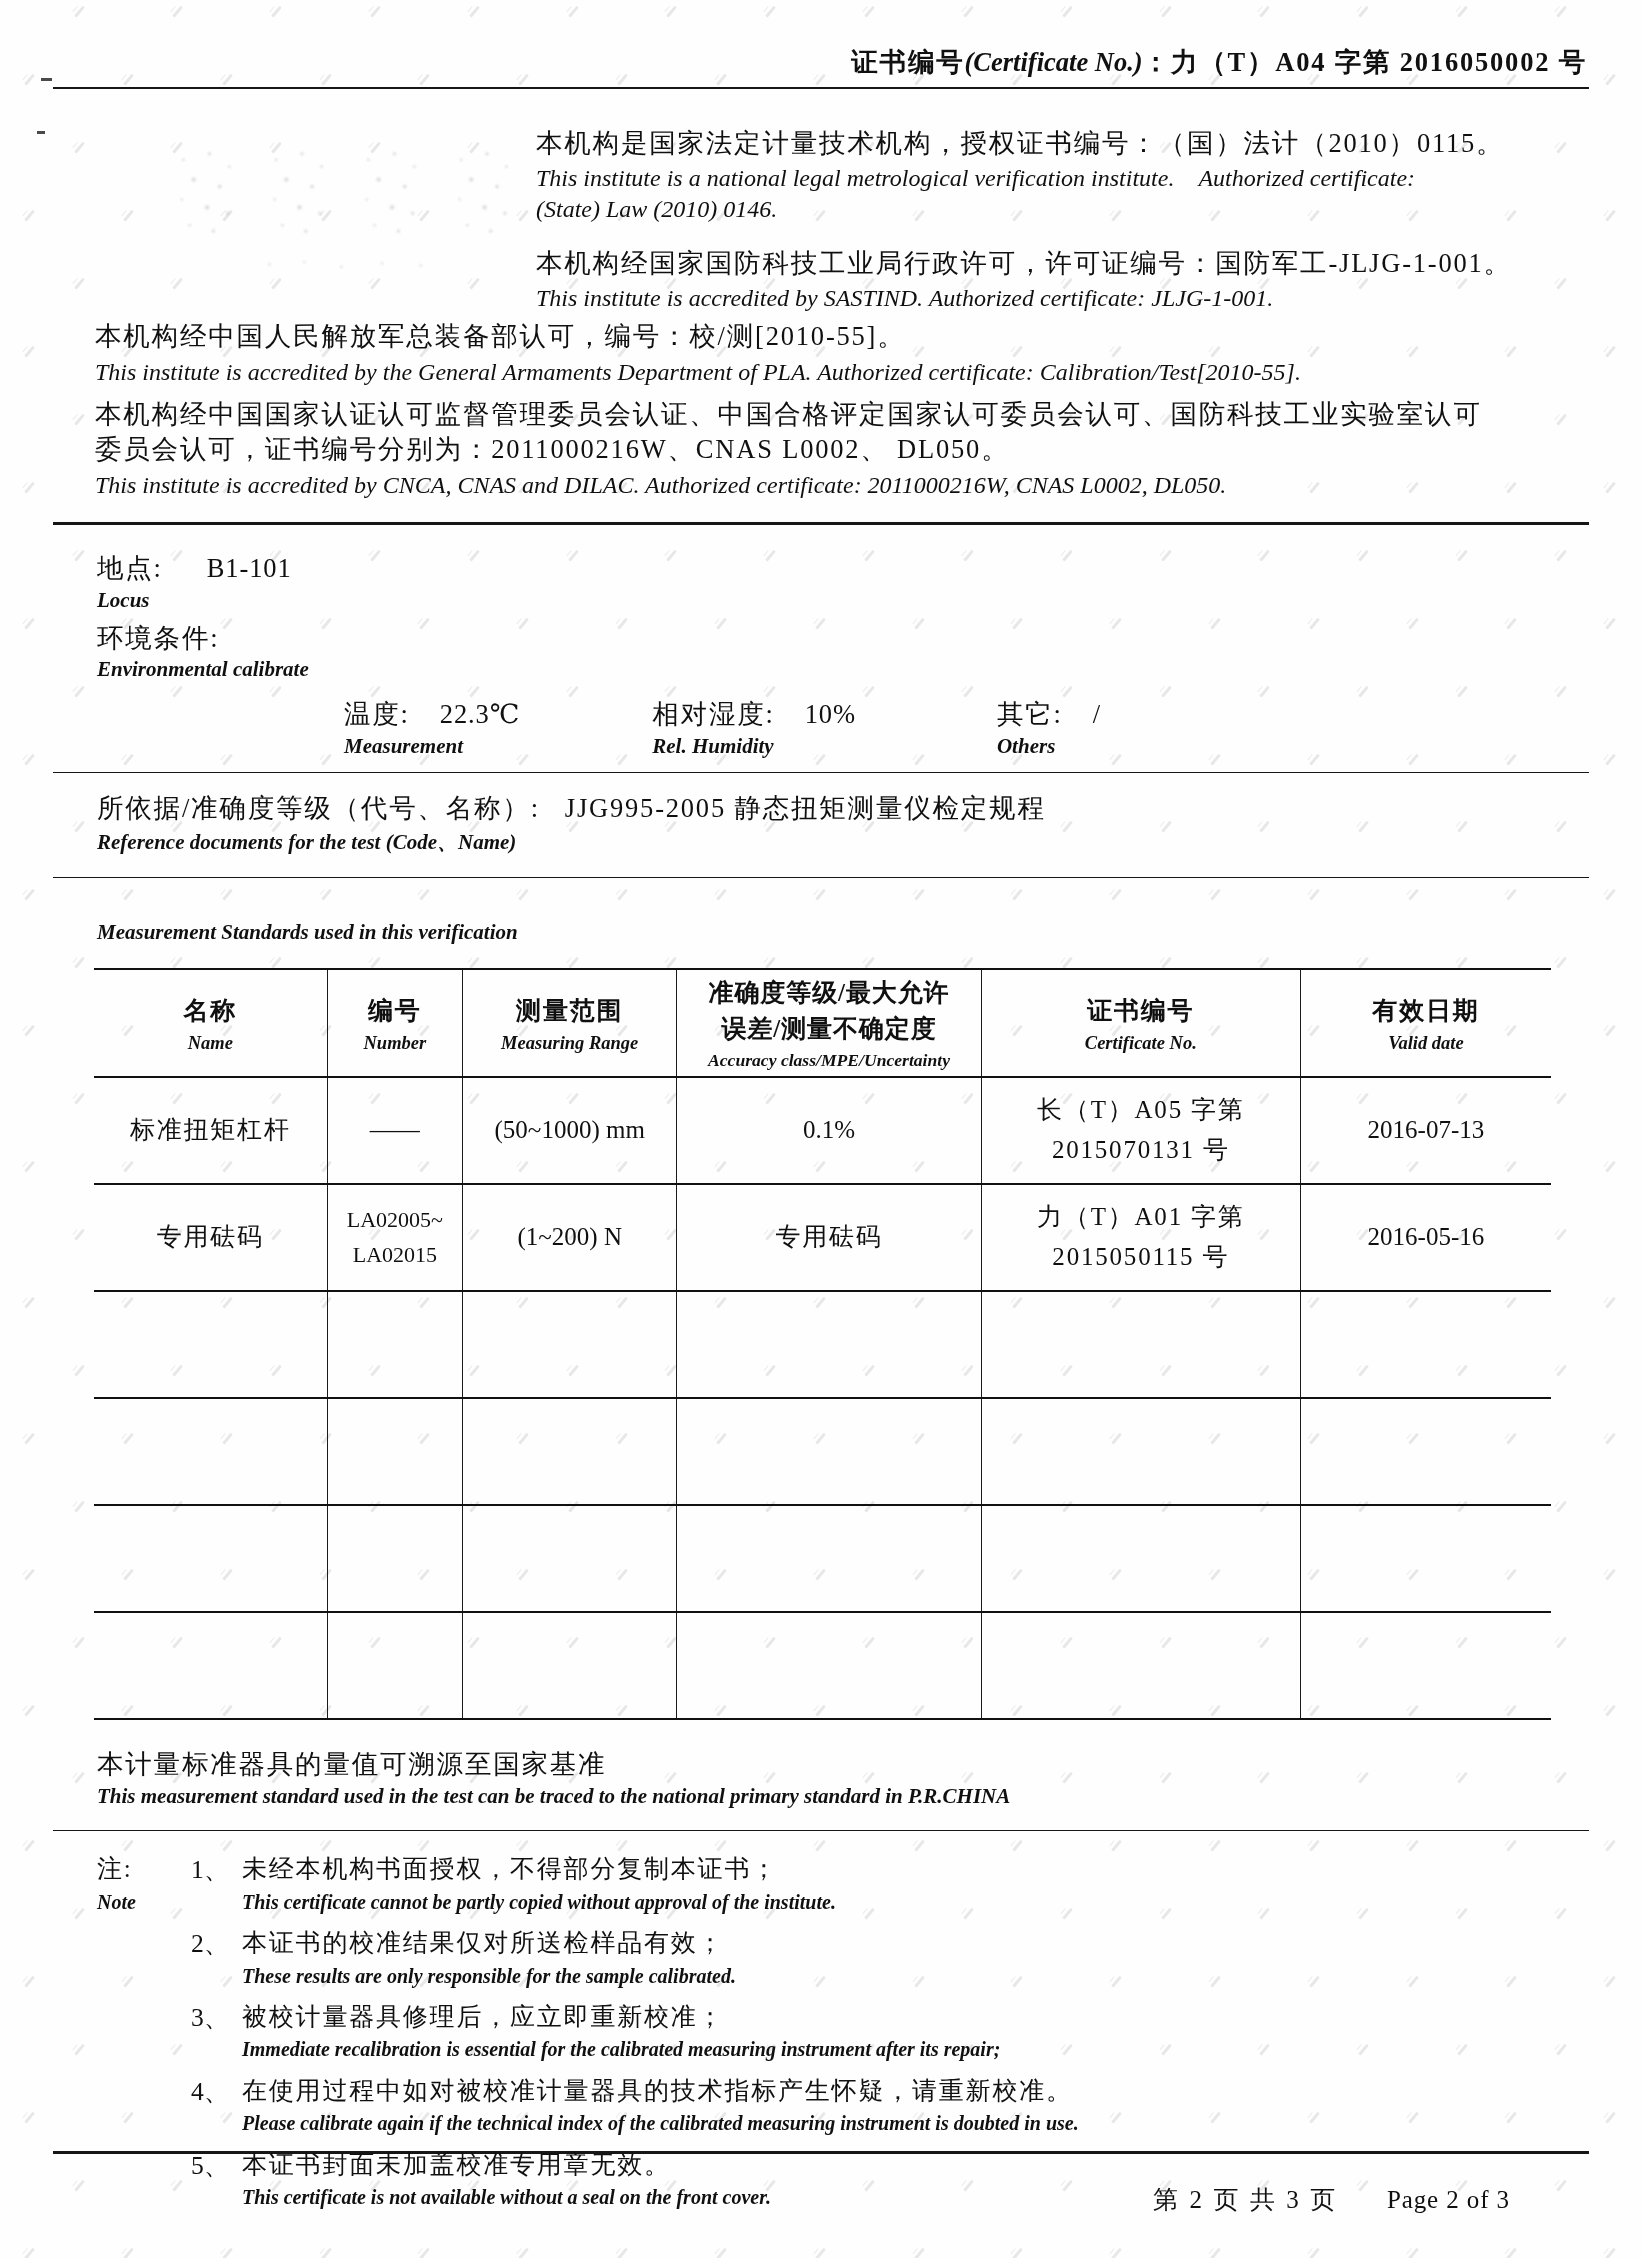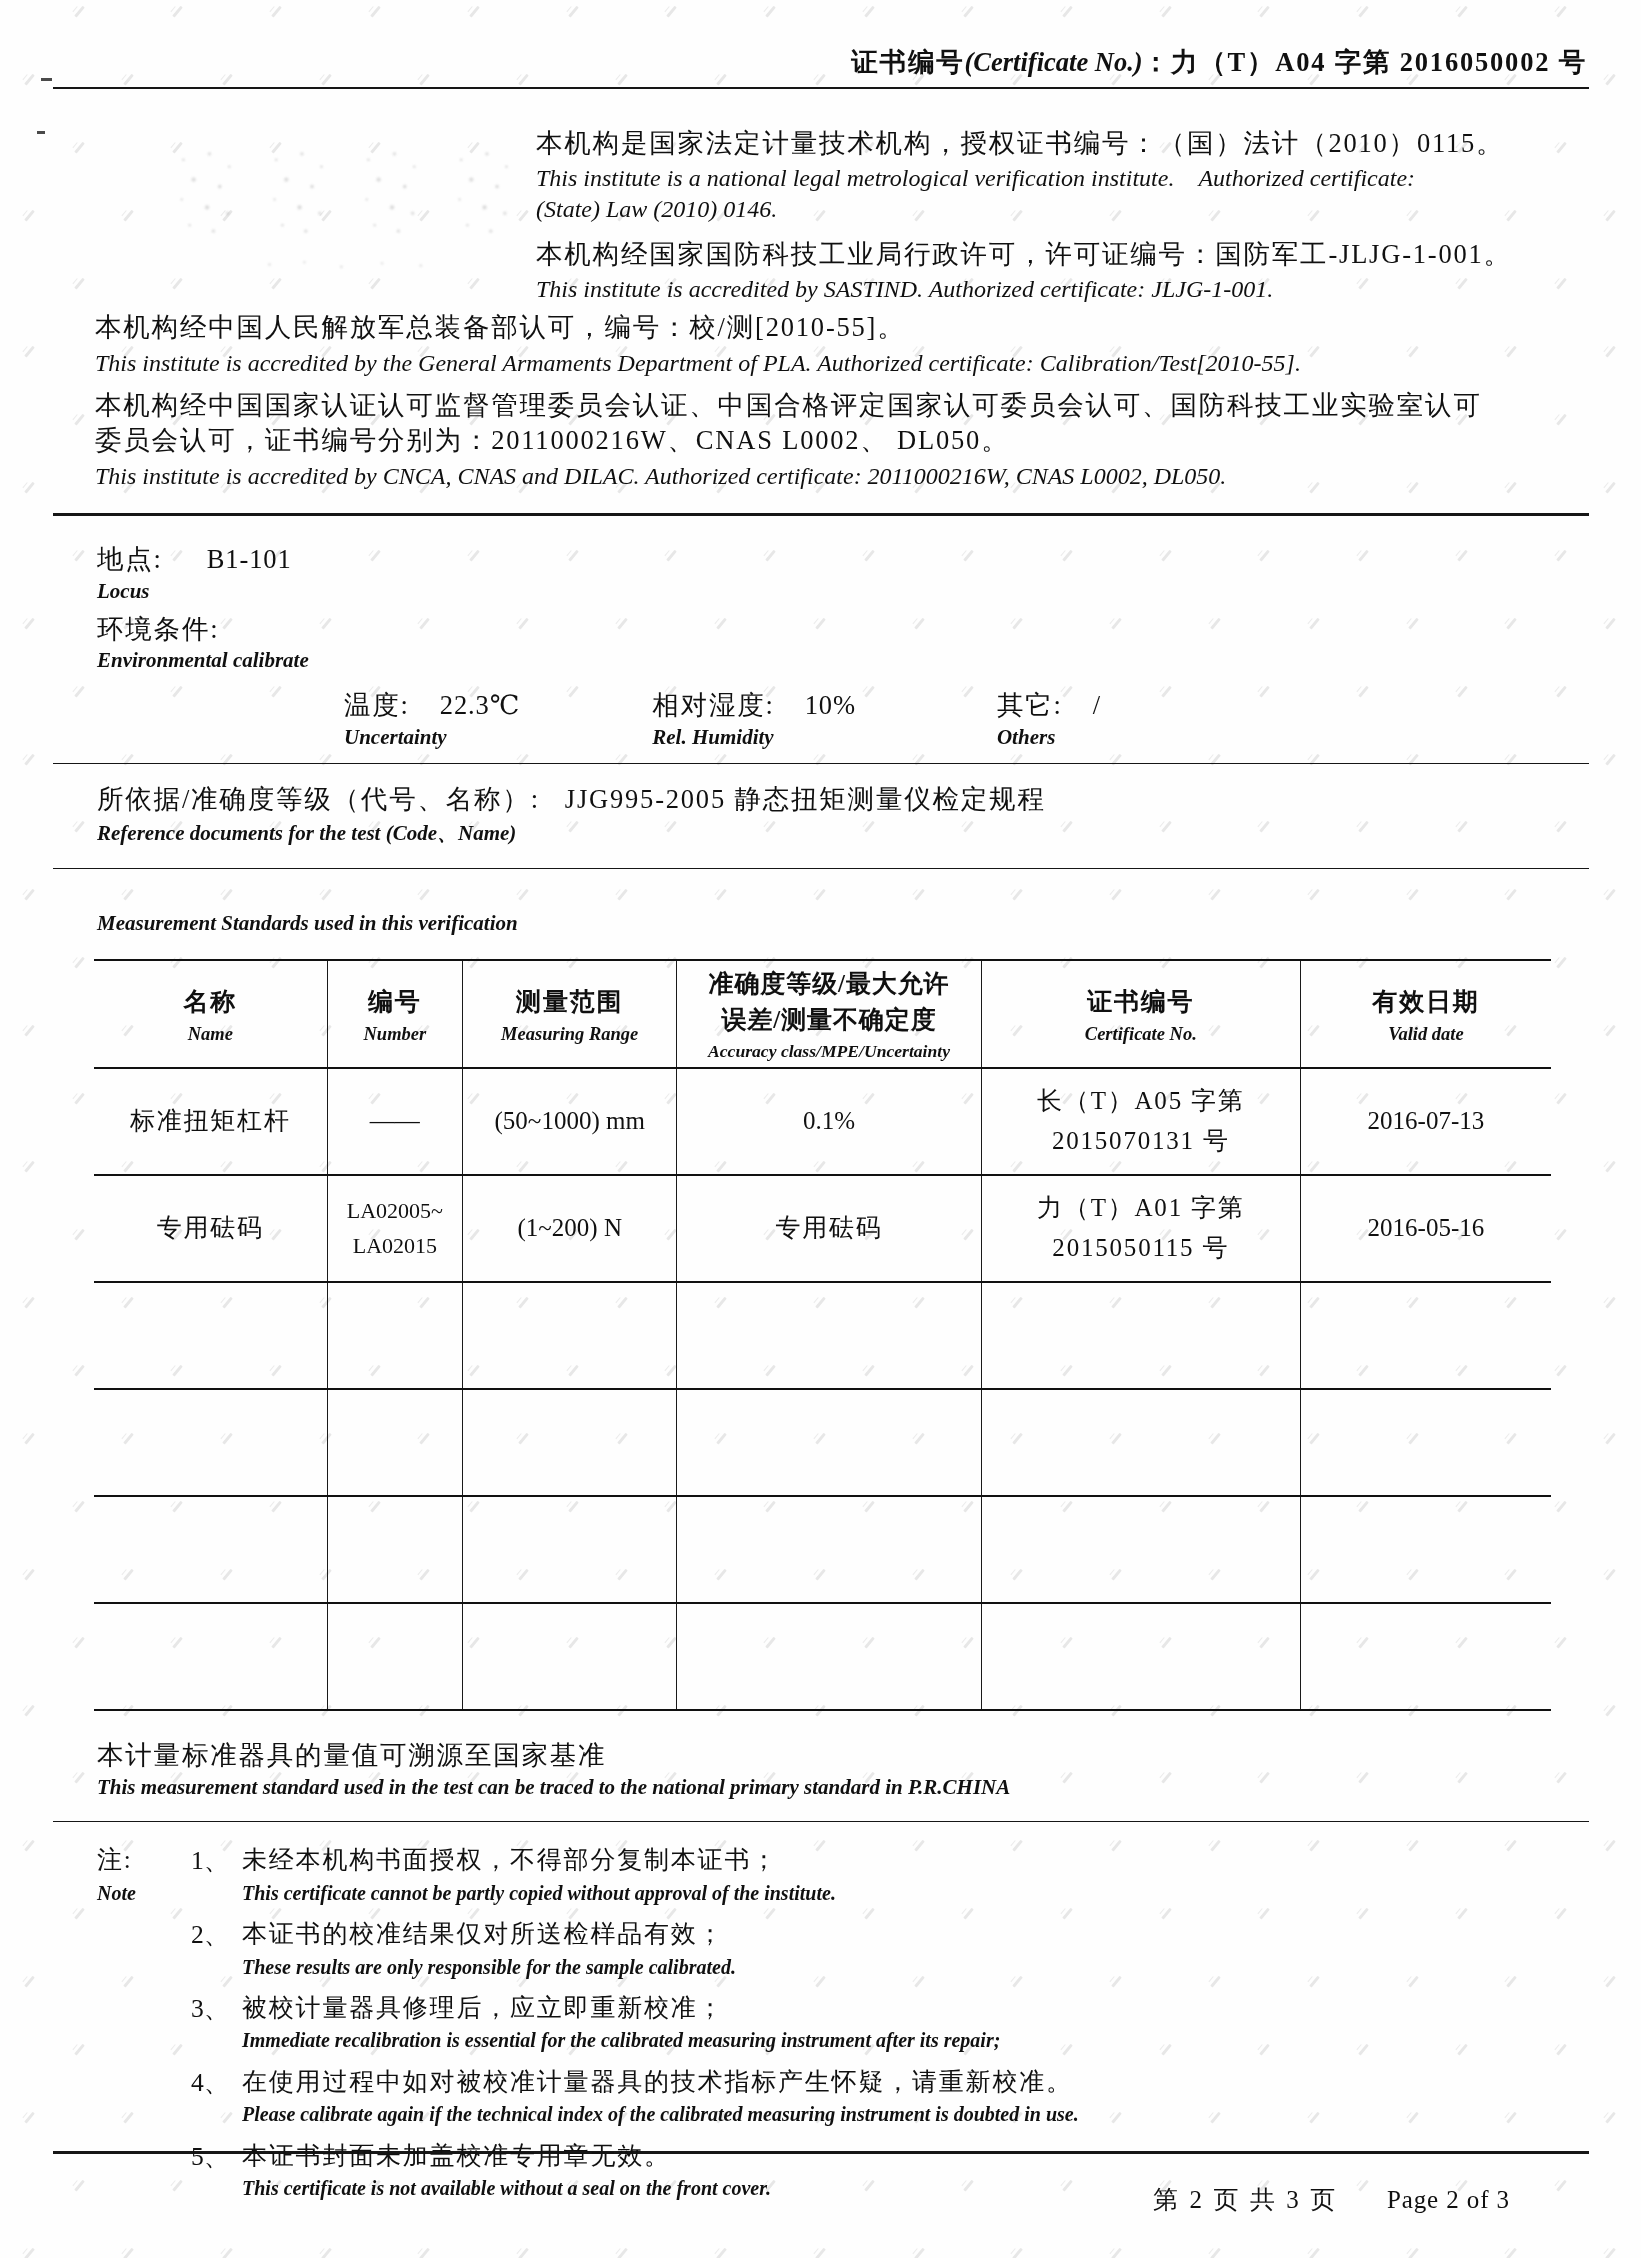--- a/index.html
+++ b/index.html
@@ -703,21 +703,21 @@
           <div class="logo-glyph"></div>
           <div class="logo-glyph"></div>
           <div class="logo-glyph"></div>
         </div>
         <div class="logo-sub"></div>
       </div>
       <div class="intro-texts">
         <p class="p-cn cn">本机构是国家法定计量技术机构，授权证书编号：（国）法计（2010）0115。</p>
         <p class="p-en preline">This institute is a national legal metrological verification institute.　Authorized certificate:
 (State) Law (2010) 0146.</p>
-        <p class="p-cn cn" style="margin-top:11px">本机构经国家国防科技工业局行政许可，许可证编号：国防军工-JLJG-1-001。</p>
+        <p class="p-cn cn" style="margin-top:20px">本机构经国家国防科技工业局行政许可，许可证编号：国防军工-JLJG-1-001。</p>
         <p class="p-en">This institute is accredited by SASTIND. Authorized certificate: JLJG-1-001.</p>
       </div>
     </div>
 
     <div class="wide">
       <p class="p-cn cn">本机构经中国人民解放军总装备部认可，编号：校/测[2010-55]。</p>
       <p class="p-en">This institute is accredited by the General Armaments Department of PLA. Authorized certificate: Calibration/Test[2010-55].</p>
       <p class="p-cn cn preline" style="margin-top:8.8px">本机构经中国国家认证认可监督管理委员会认证、中国合格评定国家认可委员会认可、国防科技工业实验室认可
 委员会认可，证书编号分别为：2011000216W、CNAS L0002、 DL050。</p>
       <p class="p-en">This institute is accredited by CNCA, CNAS and DILAC. Authorized certificate: 2011000216W, CNAS L0002, DL050.</p>
@@ -730,21 +730,21 @@
       <div class="loc-line cn">
         <span>地点:</span><span class="val">B1-101</span>
       </div>
       <div class="sub-en">Locus</div>
       <div class="loc-line cn" style="margin-top:7px">环境条件:</div>
       <div class="sub-en">Environmental calibrate</div>
     </div>
     <div class="env-row">
       <div class="env-item env-1">
         <div class="top cn"><span>温度:</span><span class="val">22.3℃</span></div>
-        <div class="sub-en">Uncertainty</div>
+        <div class="sub-en">Measurement</div>
       </div>
       <div class="env-item env-2">
         <div class="top cn"><span>相对湿度:</span><span class="val">10%</span></div>
         <div class="sub-en">Rel. Humidity</div>
       </div>
       <div class="env-item env-3">
         <div class="top cn"><span>其它:</span><span class="val">/</span></div>
         <div class="sub-en">Others</div>
       </div>
     </div>

